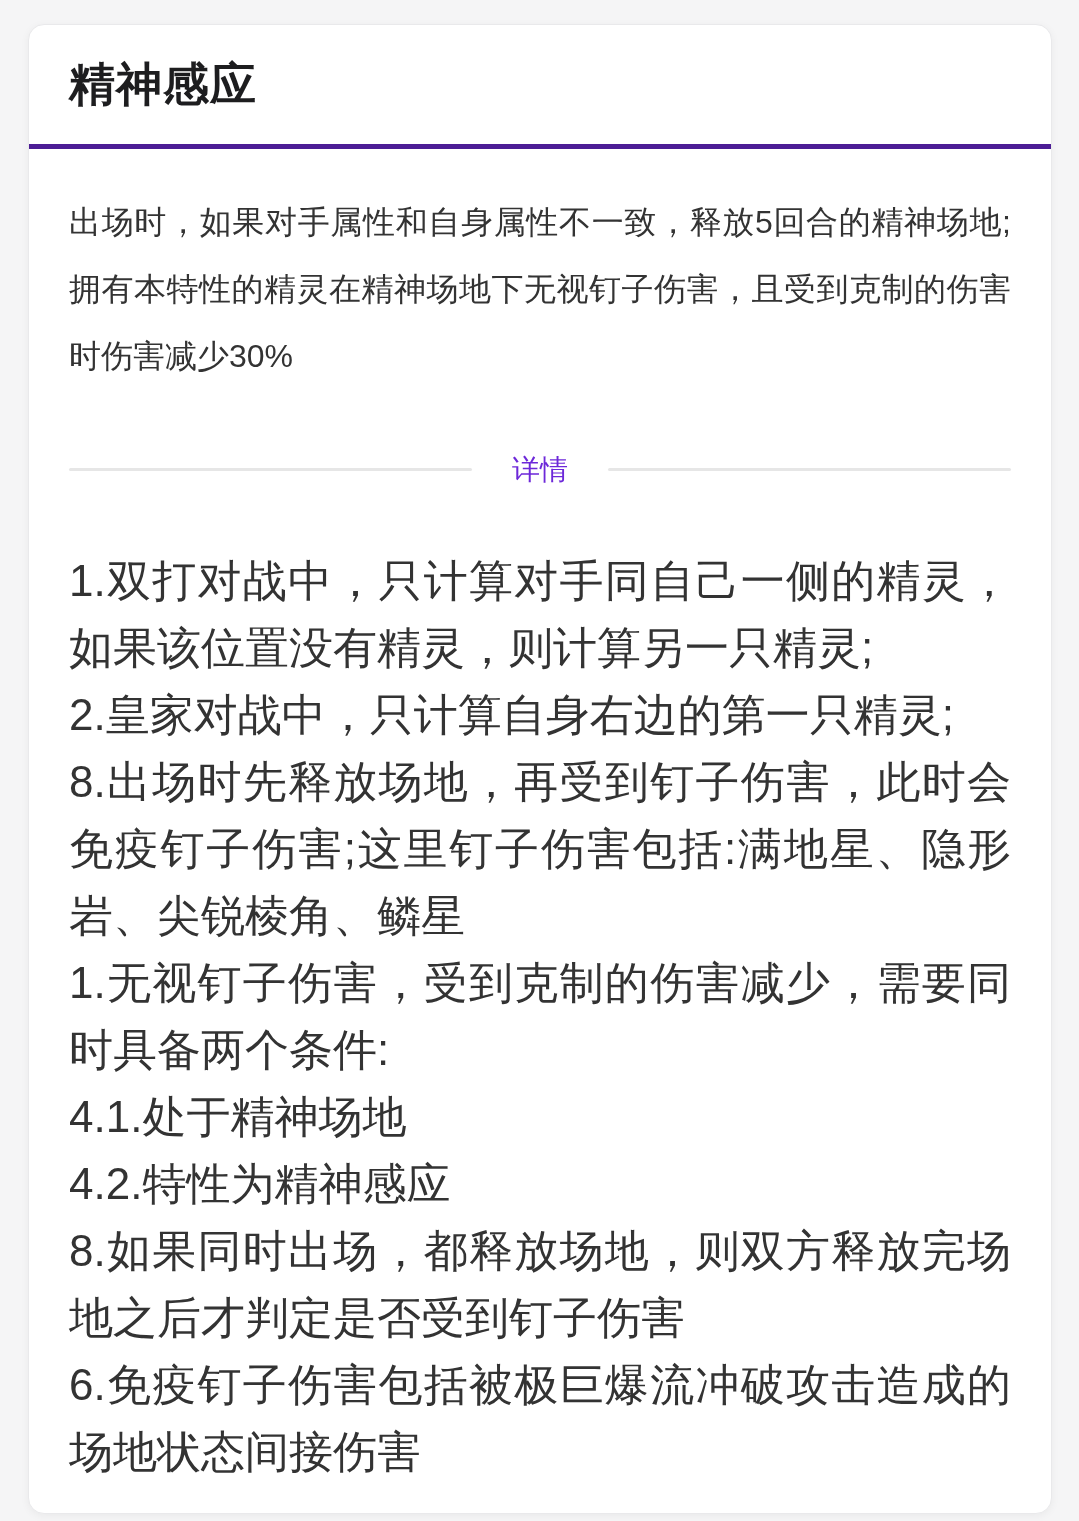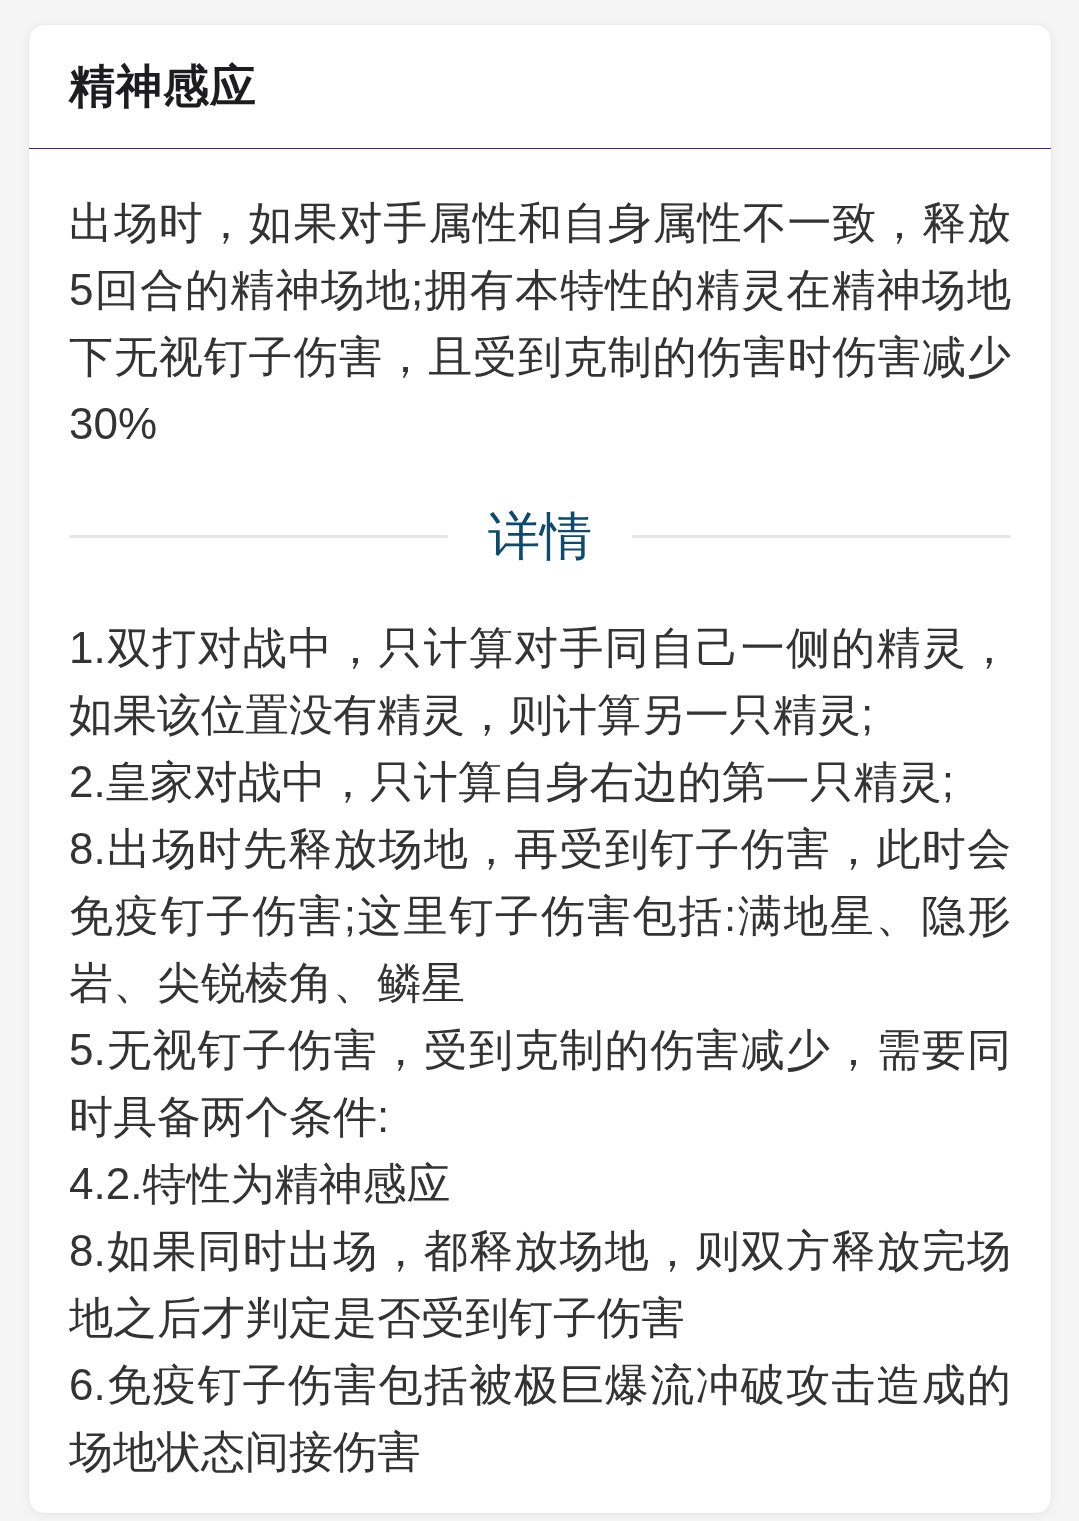--- a/index.html
+++ b/index.html
@@ -25,52 +25,52 @@
     border: 1px solid #e9e9eb;
     border-radius: 16px;
     box-shadow: 0 2px 8px rgba(0,0,0,0.05);
   }
   .card-header {
     box-sizing: border-box;
     height: 124px;
     padding: 0 40px;
     display: flex;
     align-items: center;
-    border-bottom: 1px solid #4c1d95;
+    border-bottom: 5px solid #4c1d95;
   }
   .card-title {
     font-size: 46px;
     font-weight: 700;
     color: #1d1d1f;
     letter-spacing: 1px;
   }
   .card-body {
     padding: 40px 40px 28px 40px;
   }
   .description {
-    font-size: 44px;
+    font-size: 32px;
     line-height: 67px;
     color: #333333;
     text-align: justify;
   }
   .section-row {
     display: flex;
     align-items: center;
     height: 67px;
     margin: 46px 0 44px 0;
   }
   .section-line {
     flex: 1;
     height: 3px;
     background: #e6e6e6;
     border-radius: 2px;
   }
   .section-label {
-    font-size: 52px;
-    color: #0c4a6e;
+    font-size: 28px;
+    color: #6d28d9;
     margin: 0 40px;
     white-space: nowrap;
   }
   .details {
     font-size: 44px;
     line-height: 67px;
     color: #333333;
   }
   .detail-item {
     margin: 0;
@@ -93,20 +93,21 @@
     <div class="section-row">
       <div class="section-line"></div>
       <div class="section-label">详情</div>
       <div class="section-line"></div>
     </div>
 
     <div class="details">
       <div class="detail-item">1.双打对战中，只计算对手同自己一侧的精灵，如果该位置没有精灵，则计算另一只精灵;</div>
       <div class="detail-item">2.皇家对战中，只计算自身右边的第一只精灵;</div>
       <div class="detail-item">8.出场时先释放场地，再受到钉子伤害，此时会免疫钉子伤害;这里钉子伤害包括:满地星、隐形岩、尖锐棱角、鳞星</div>
-      <div class="detail-item">5.无视钉子伤害，受到克制的伤害减少，需要同时具备两个条件:</div>
+      <div class="detail-item">1.无视钉子伤害，受到克制的伤害减少，需要同时具备两个条件:</div>
+      <div class="detail-item">4.1.处于精神场地</div>
       <div class="detail-item">4.2.特性为精神感应</div>
       <div class="detail-item">8.如果同时出场，都释放场地，则双方释放完场地之后才判定是否受到钉子伤害</div>
       <div class="detail-item">6.免疫钉子伤害包括被极巨爆流冲破攻击造成的场地状态间接伤害</div>
     </div>
 
   </div>
 </div>
 
 </body></html>

